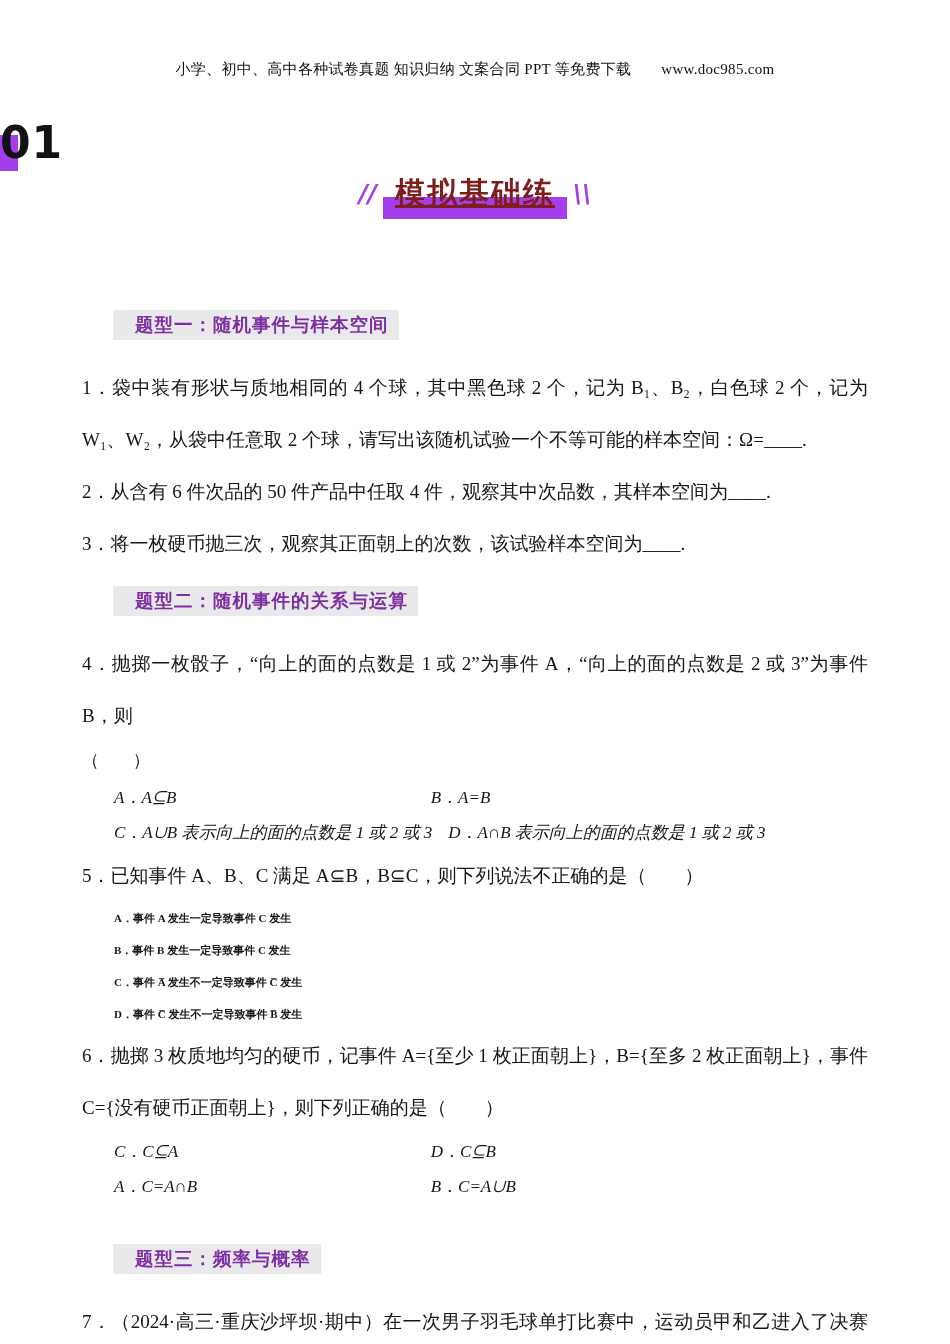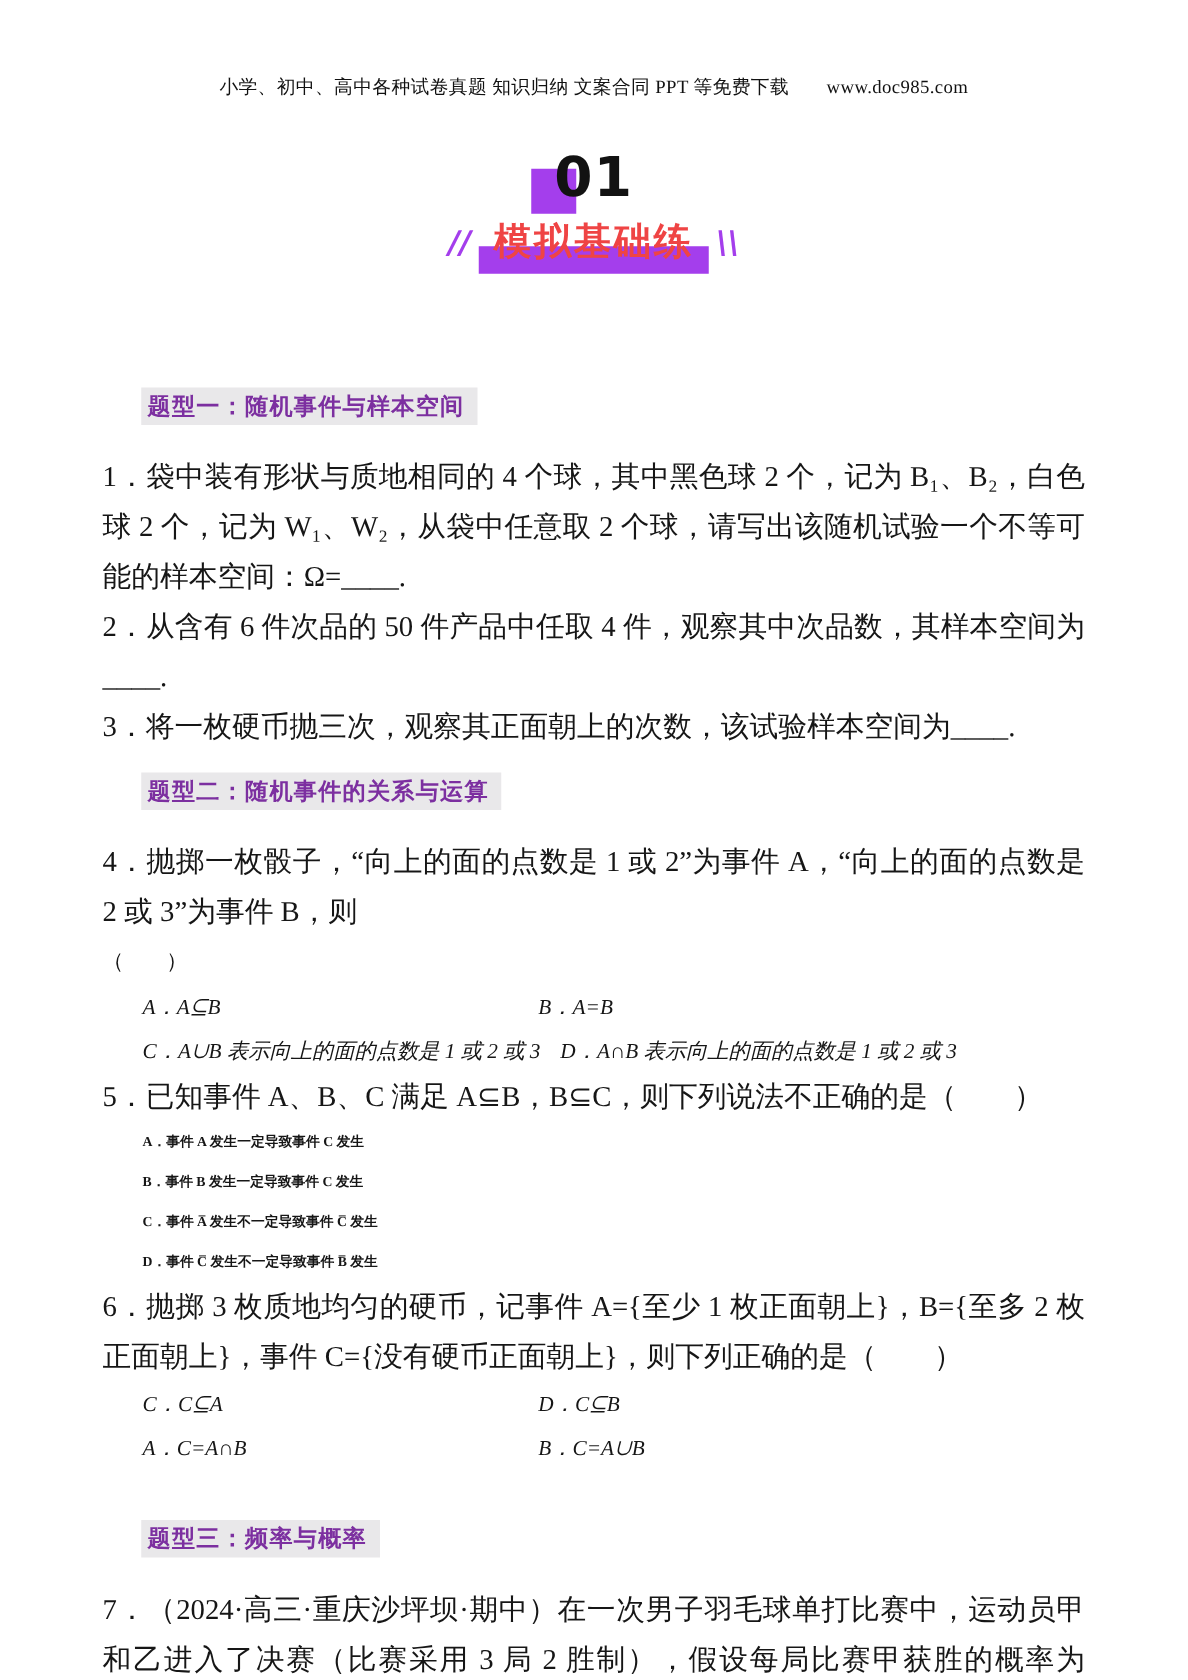--- a/index.html
+++ b/index.html
@@ -12,21 +12,21 @@
   }
   .doc-header {
     padding-top:60px;
     text-align:center;
     font-size:15px;
     letter-spacing:0.3px;
     color:#111;
   }
   .doc-header .url { margin-left:30px; }
 
-  .title-block { text-align:center; margin-top:42px; }
+  .title-block { text-align:left; margin-top:42px; }
   .num-wrap {
     position:relative; display:inline-block;
     font-family:"DejaVu Sans", sans-serif;
     font-size:44px; font-weight:600; line-height:1; color:#121212;
   }
   .num-square {
     position:absolute; left:-18px; bottom:-6px;
     width:36px; height:36px; background:#a43eec;
   }
   .num { position:relative; letter-spacing:1px; }
@@ -39,37 +39,37 @@
     font-size:25px; font-weight:bold; font-style:italic; line-height:1;
   }
   .subtitle-wrap { position:relative; display:inline-block; }
   .subtitle-bar {
     position:absolute; left:-12px; right:-12px; bottom:-5px;
     height:22px; background:#a43eec;
   }
   .subtitle {
     position:relative;
     font-family:"DejaVu Sans", sans-serif;
-    font-size:30px; font-weight:bold; letter-spacing:2px; color:#ef4444;
+    font-size:30px; font-weight:bold; letter-spacing:2px; color:#7f1d1d;text-decoration:underline;
   }
 
   .sec-row { margin-left:113px; }
   .sec-row.sec1 { margin-top:96px; }
   .sec-row.sec2 { margin-top:16px; }
   .sec-row.sec3 { margin-top:40px; }
   .section-header {
     display:inline-block;
     background:#e9e8ea; color:#7c2fa0;
     font-family:"DejaVu Sans", sans-serif;
     font-weight:bold; font-size:18.5px;
-    padding:2px 10px 3px 5px; letter-spacing:1px;
+    padding:2px 10px 3px 22px; letter-spacing:1px;
   }
 
   .q {
-    margin:0 82px; font-size:23px; line-height:40px;
+    margin:0 82px; font-size:19px; line-height:52px;
     text-align:justify; text-justify:inter-ideograph;
   }
   .q.gap-top { margin-top:22px; }
   .paren-line { margin:0 82px; font-size:17px; line-height:38px; }
 
   .opt-row {
     display:flex; margin:0 82px 0 114px;
     font-size:17px; line-height:35px;font-style:italic;
   }
   .opt-row .c1 { flex:0 0 42%; }

